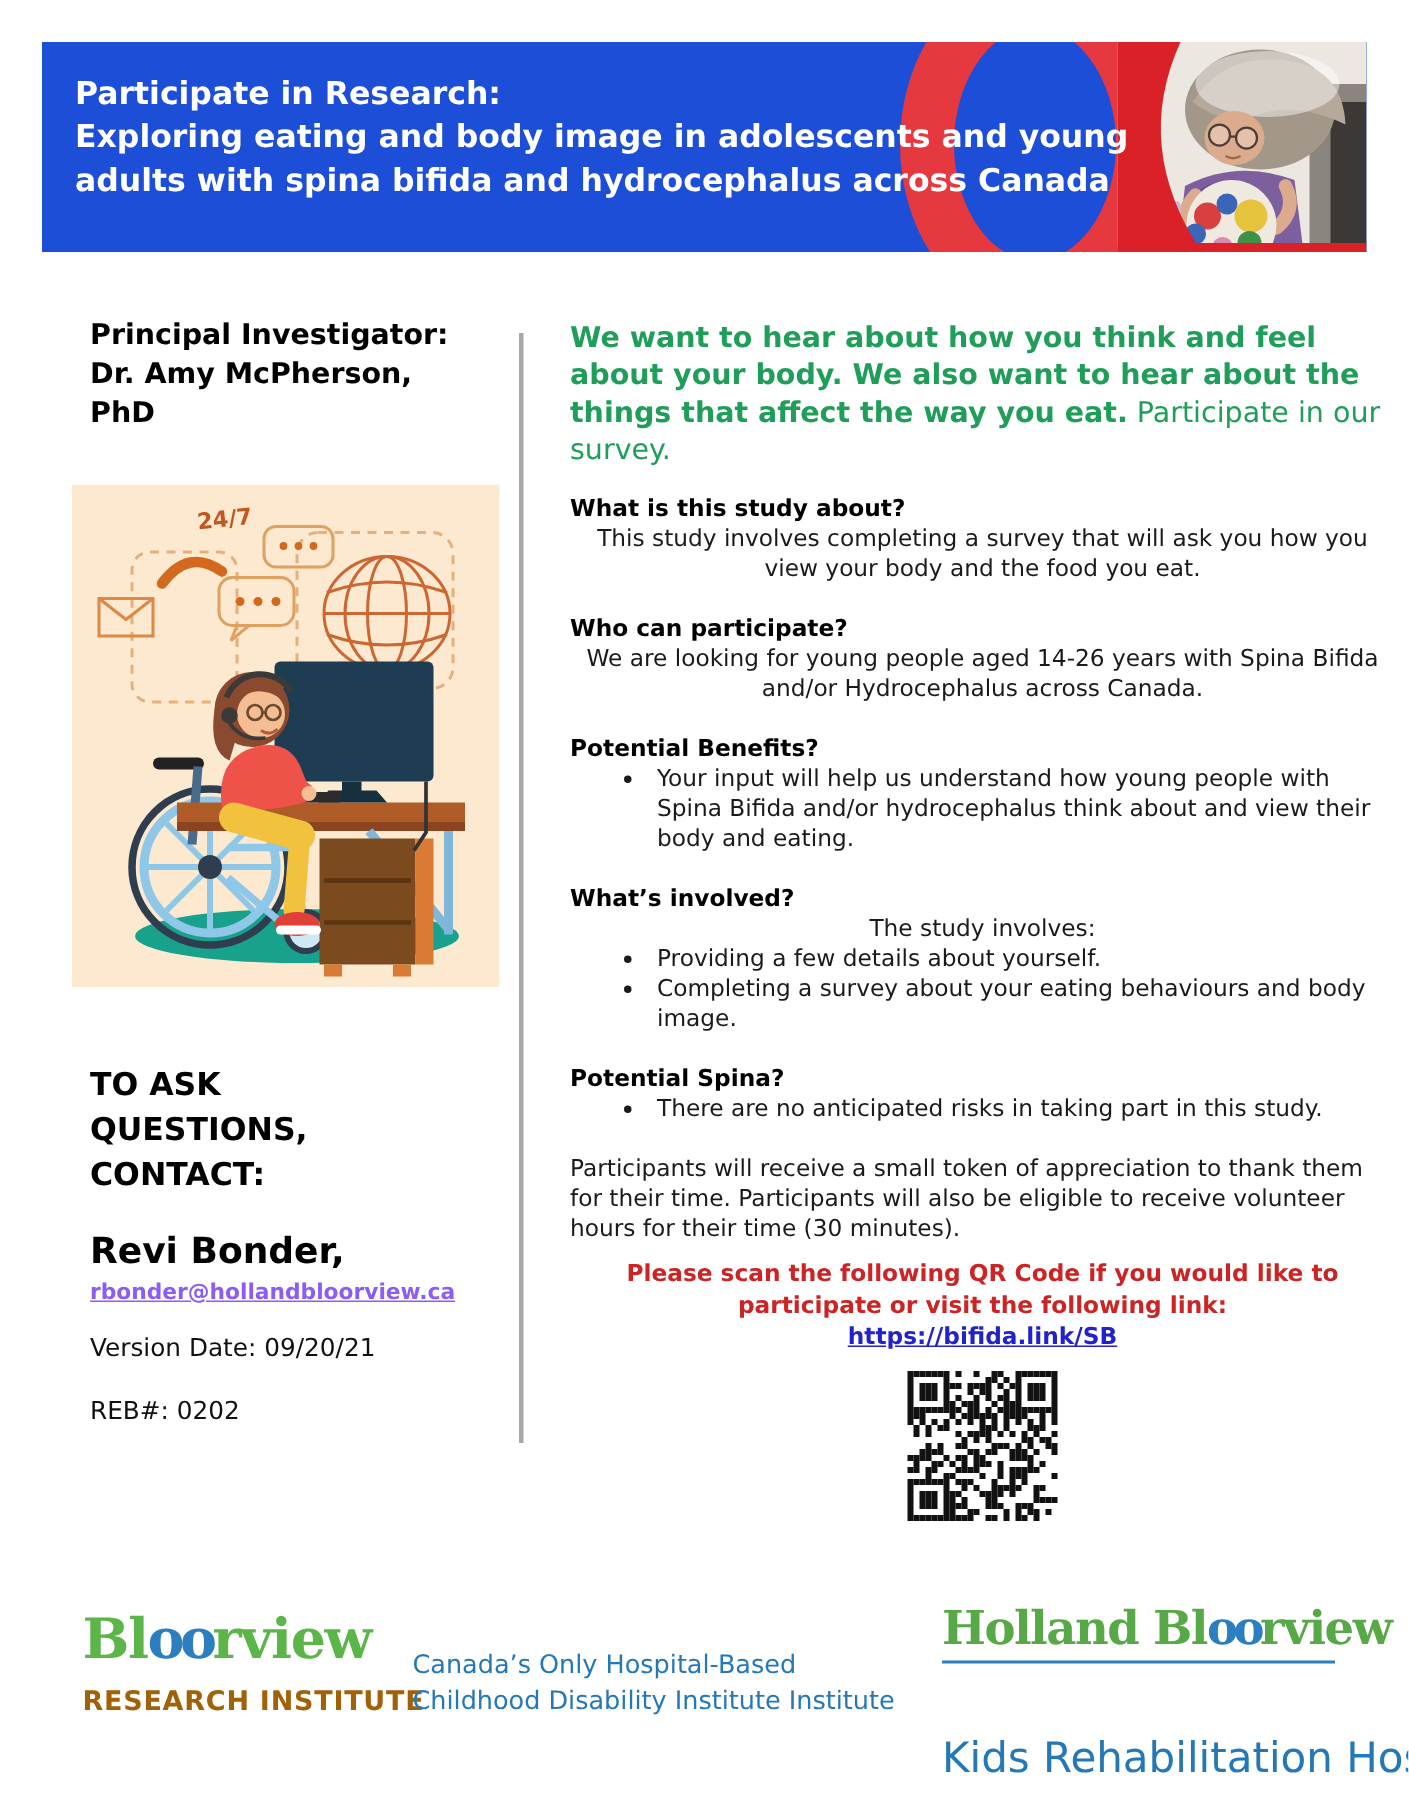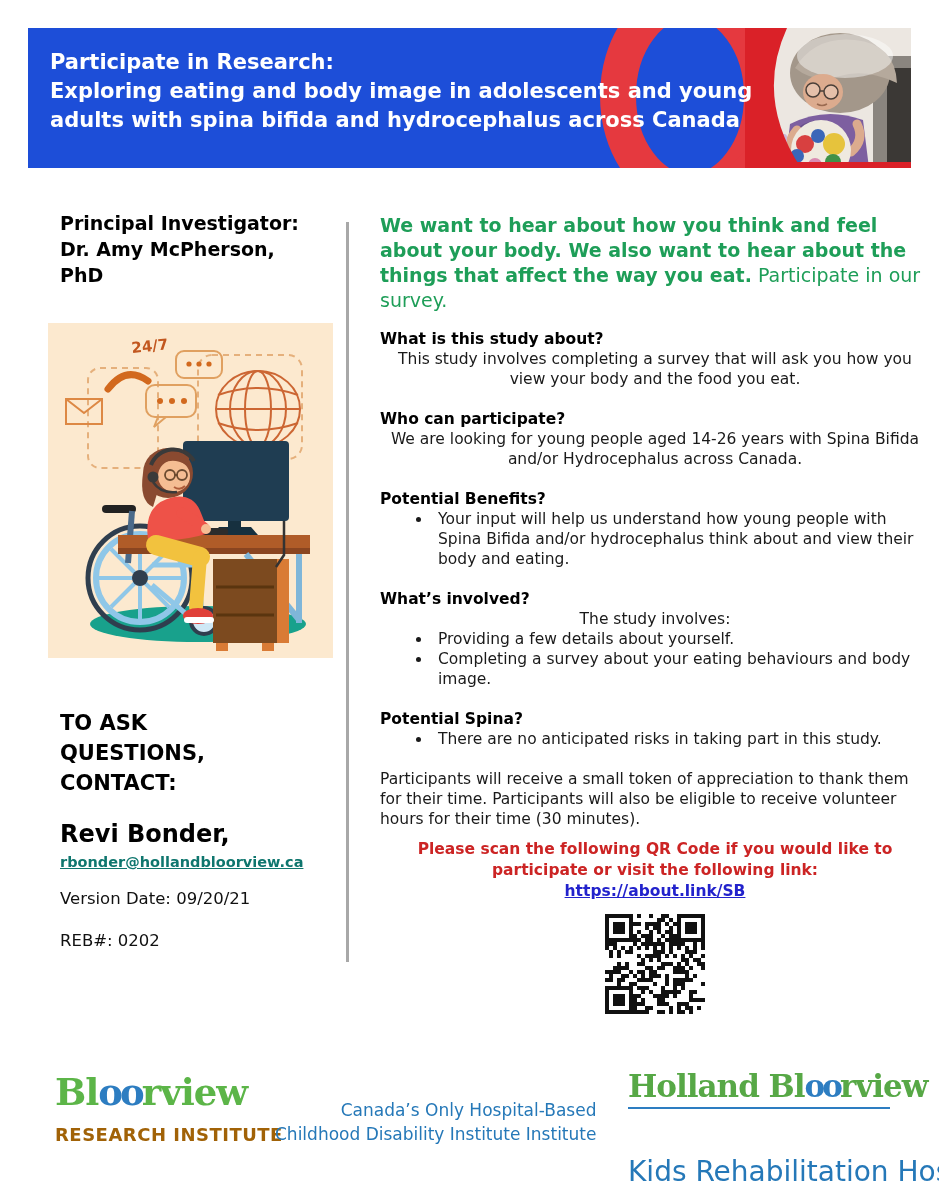--- a/index.html
+++ b/index.html
@@ -11,21 +11,21 @@
   .banner-ring{position:absolute;left:0;top:0;width:883px;height:140px;}
   .banner-title{position:absolute;left:22px;top:20px;width:710px;color:#ffffff;
                 font-weight:bold;font-size:21px;line-height:29px;}
   .banner-photo{position:absolute;right:0;top:0;width:166px;height:140px;}
 
   
   .pi-heading{position:absolute;left:60px;top:210px;width:250px;font-size:19px;line-height:26px;font-weight:bold;color:#000;}
   .illustration{position:absolute;left:48px;top:323px;width:285px;height:335px;}
   .contact-heading{position:absolute;left:60px;top:708px;width:200px;font-size:21px;line-height:30px;font-weight:bold;color:#000;}
   .contact-name{position:absolute;left:60px;top:820px;font-size:24px;font-weight:bold;color:#000;}
-  .contact-email{position:absolute;left:60px;top:854px;font-size:14.5px;font-weight:bold;color:#0f766e;text-decoration:underline;cursor:pointer;}
+  .contact-email{position:absolute;left:60px;top:854px;font-size:14.5px;font-weight:bold;color:#8b5cf6;text-decoration:underline;cursor:pointer;}
   .version-date{position:absolute;left:60px;top:889px;font-size:16.5px;color:#111;}
   .reb-number{position:absolute;left:60px;top:931px;font-size:16.5px;color:#111;}
 
   
   .divider{position:absolute;left:346px;top:222px;width:3px;height:740px;background:#a8a8a8;}
 
   
   .right-col{position:absolute;left:380px;top:213px;width:550px;}
   .intro{font-size:19px;line-height:25px;color:#1e9e58;margin:0 0 16px 0;}
   .intro b{font-weight:bold;}
@@ -37,21 +37,21 @@
   .token-par{font-size:15.5px;line-height:20px;margin:0 0 10px 0;}
   .qr-prompt{font-size:15.5px;line-height:21px;font-weight:bold;color:#cc2424;text-align:center;width:500px;margin:0 auto;}
   .qr-link{display:block;text-align:center;font-size:15.5px;line-height:21px;font-weight:bold;color:#2222cc;text-decoration:underline;cursor:pointer;}
   .qr-box{width:108px;height:108px;margin:8px auto 0 auto;background:#fff;}
 
   
   .footer-bloorview{position:absolute;left:55px;top:1072px;}
   .bv-word{font-family:"DejaVu Serif","Liberation Serif",serif;font-weight:bold;font-size:37px;line-height:40px;color:#5cb548;letter-spacing:-1px;}
   .bv-word .oo{color:#2d7dc1;letter-spacing:-3px;}
   .bv-sub{font-size:18px;font-weight:bold;color:#a16207;letter-spacing:0.5px;margin-top:12px;}
-  .footer-tagline{position:absolute;left:275px;top:1098px;font-size:17px;line-height:24px;color:#2578b8;text-align:right;}
+  .footer-tagline{position:absolute;left:275px;top:1098px;font-size:17px;line-height:24px;color:#2578b8;}
   .footer-holland{position:absolute;left:628px;top:1068px;width:262px;}
   .hb-word{font-family:"DejaVu Serif","Liberation Serif",serif;font-weight:bold;font-size:31px;line-height:36px;color:#57a846;letter-spacing:-1px;white-space:nowrap;}
   .hb-word .oo{color:#2d7dc1;letter-spacing:-3px;}
   .hb-rule{height:2px;background:#2d7dc1;margin:3px 0 4px 0;}
   .hb-sub{font-size:28px;color:#2578b8;white-space:nowrap;margin-top:46px;}
 </style>
 </head>
 <body>
 
 <div class="page">
@@ -230,21 +230,21 @@
     <section class="study-section">
       <h3>Potential Spina?</h3>
       <ul>
         <li>There are no anticipated risks in taking part in this study.</li>
       </ul>
     </section>
 
     <p class="token-par">Participants will receive a small token of appreciation to thank them for their time. Participants will also be eligible to receive volunteer hours for their time (30 minutes).</p>
 
     <div class="qr-prompt">Please scan the following QR Code if you would like to participate or visit the following link:</div>
-    <a class="qr-link">https://about.link/SB</a>
+    <a class="qr-link">https://bifida.link/SB</a>
     <div class="qr-box" id="qr"><svg viewBox="0 0 108 108" width="108" height="108">
           <rect x="4" y="4" width="4" height="4" fill="#111"></rect>
           <rect x="8" y="4" width="4" height="4" fill="#111"></rect>
           <rect x="12" y="4" width="4" height="4" fill="#111"></rect>
           <rect x="16" y="4" width="4" height="4" fill="#111"></rect>
           <rect x="20" y="4" width="4" height="4" fill="#111"></rect>
           <rect x="24" y="4" width="4" height="4" fill="#111"></rect>
           <rect x="28" y="4" width="4" height="4" fill="#111"></rect>
           <rect x="36" y="4" width="4" height="4" fill="#111"></rect>
           <rect x="48" y="4" width="4" height="4" fill="#111"></rect>

